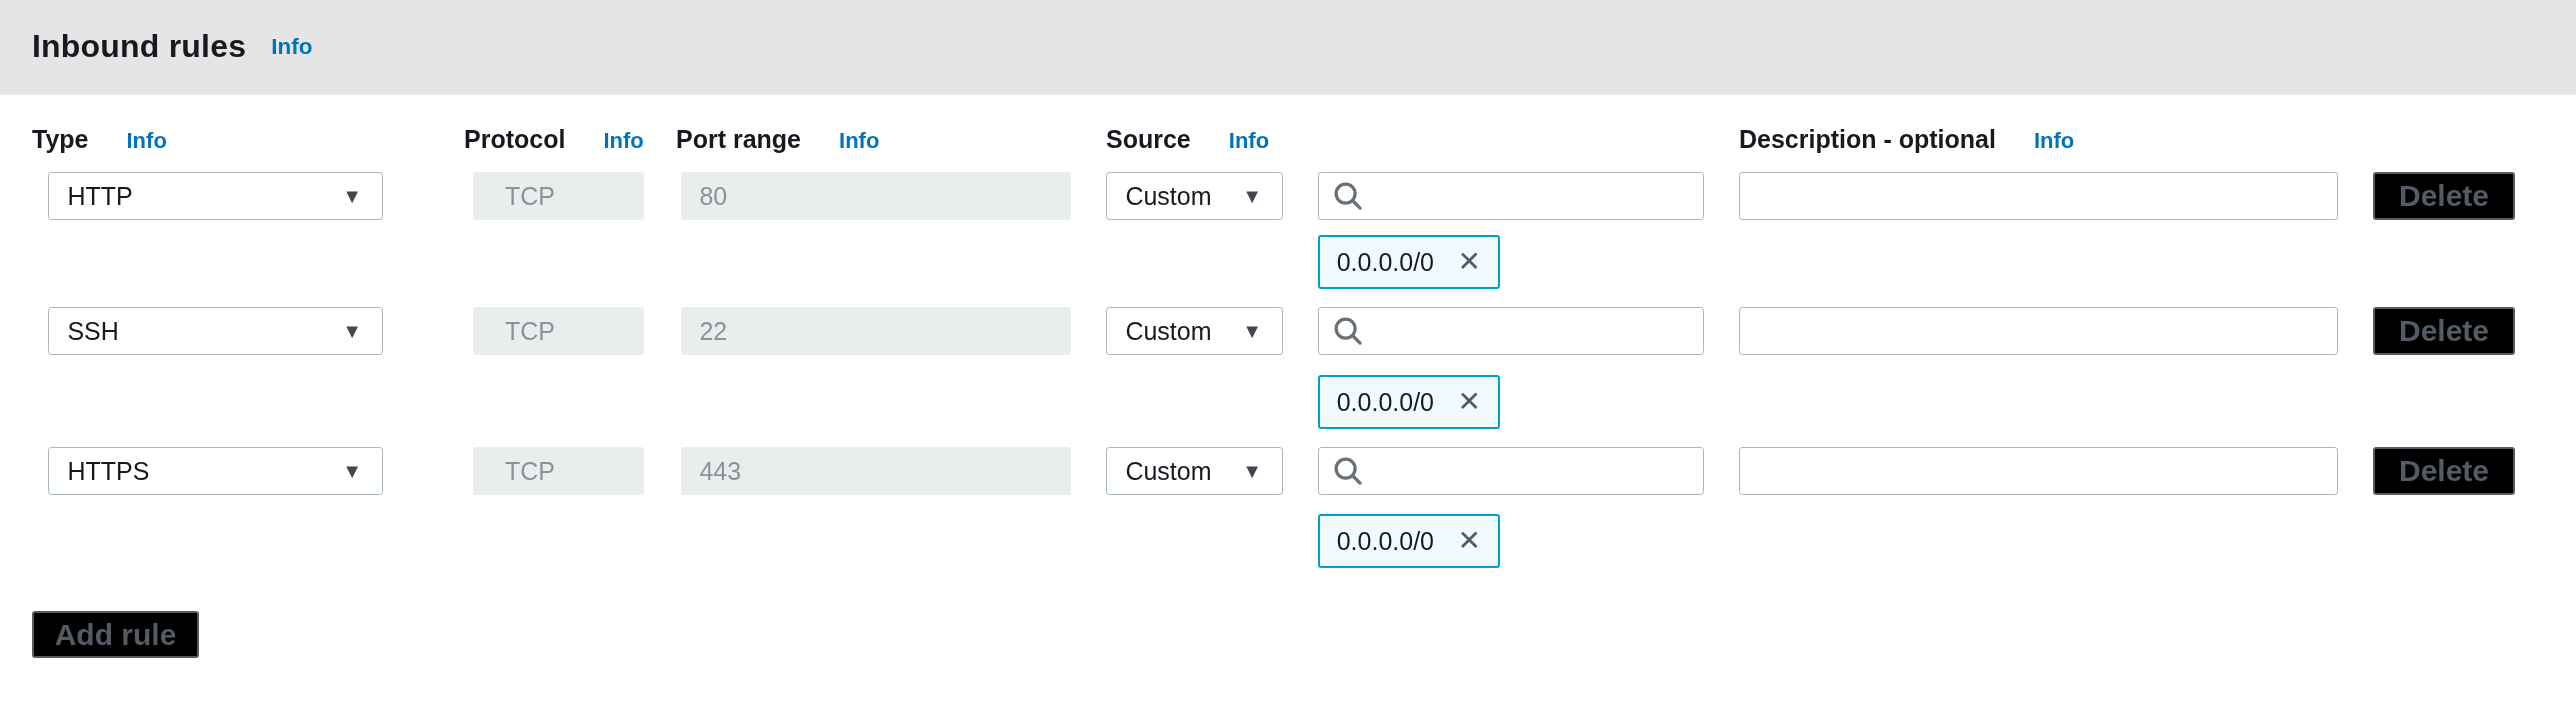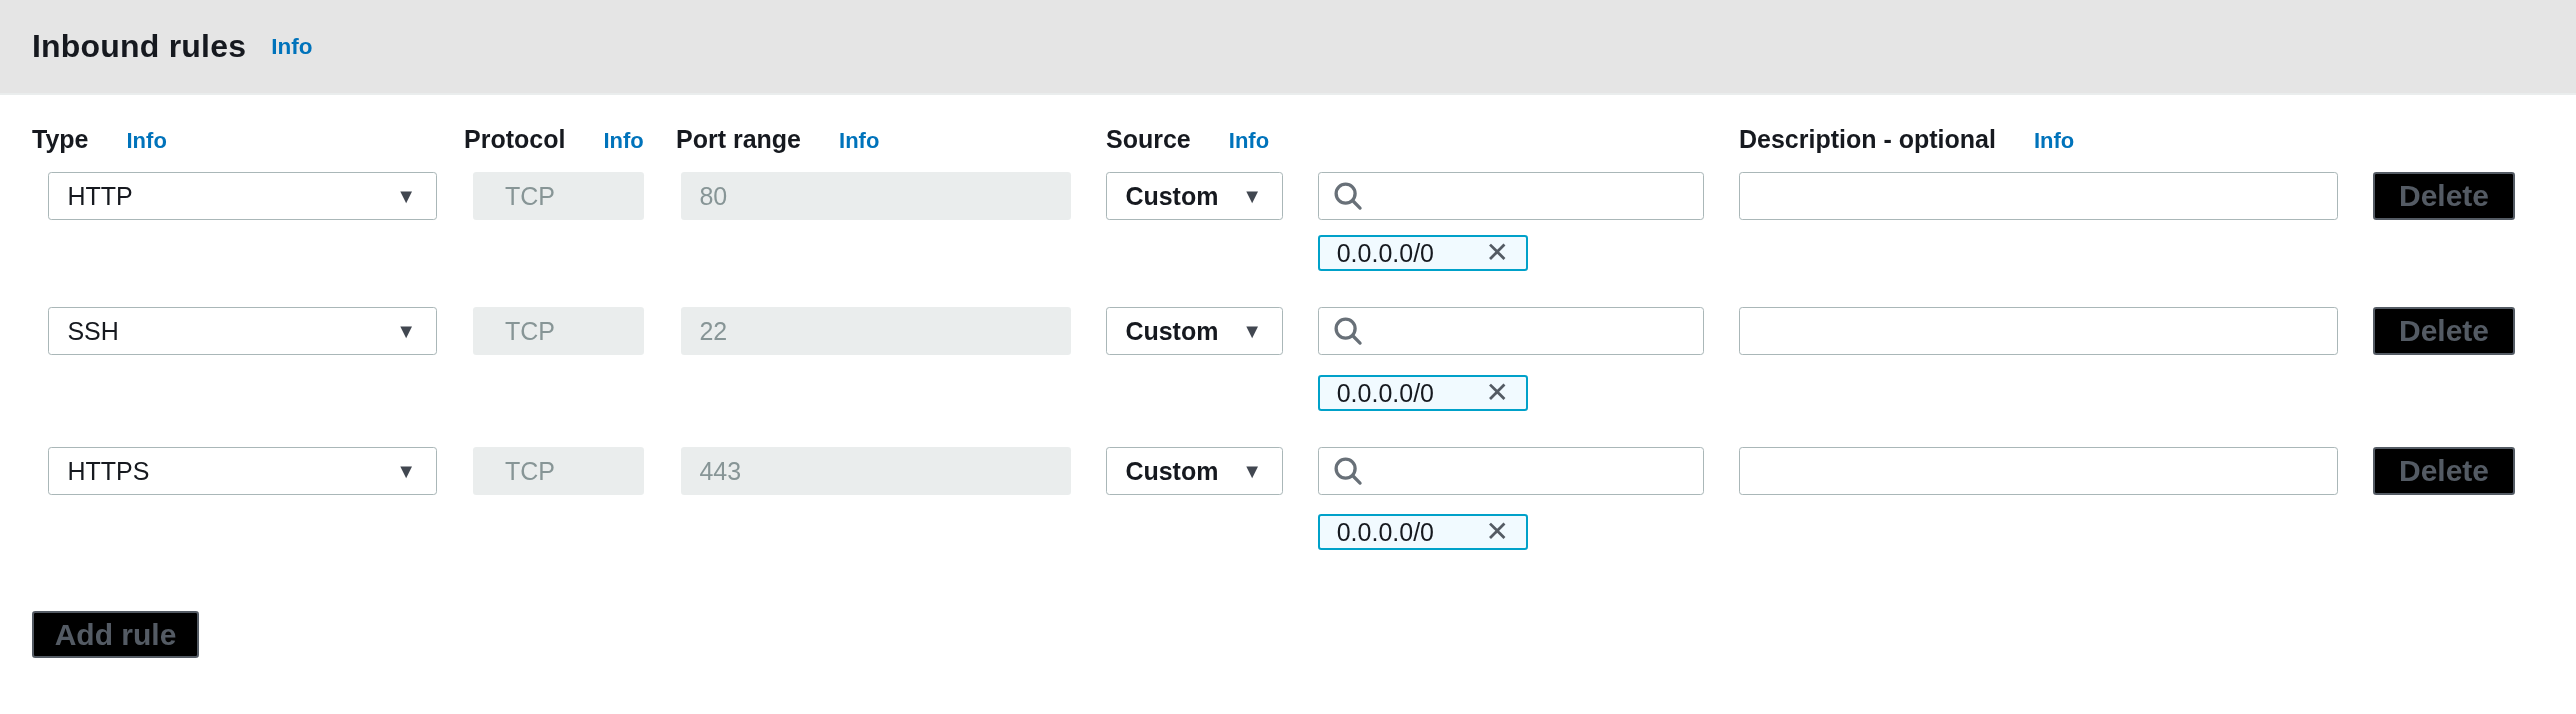--- a/index.html
+++ b/index.html
@@ -28,29 +28,29 @@
     background:transparent;margin-left:11.7px;height:90%;min-width:0;color:#16191f;}
   .text-input{background:#ffffff;border:1.7px solid #aab7b8;padding:0 15px;font-size:25px;
     font-family:inherit;outline:none;color:#16191f;}
 
   
   .btn{position:absolute;box-sizing:border-box;border:2.5px solid #545b64;border-radius:3.3px;background:#000000;
     color:#545b64;font-weight:700;font-size:30px;display:flex;align-items:center;justify-content:center;
     cursor:pointer;font-family:inherit;}
 
   
-  .chip{position:absolute;box-sizing:border-box;height:36px;border:2.5px solid #00a1c9;background:#f1faff;
-    border-radius:3.3px;display:inline-flex;align-items:center;padding:0 16.7px;font-size:25px;color:#16191f;gap:28px;}
+  .chip{position:absolute;box-sizing:border-box;height:54px;border:2.5px solid #00a1c9;background:#f1faff;
+    border-radius:3.3px;display:inline-flex;align-items:center;padding:0 16.7px;font-size:25px;color:#16191f;}
   .chip .dismiss{margin-left:23.4px;color:#545b64;font-size:28px;line-height:1;cursor:pointer;font-weight:400;}
 
   
-  .x-type{left:48px;width:389px;}
+  .x-type{left:48px;width:335px;}
   .x-protocol{left:473px;width:171px;padding-left:32px;}
   .x-port{left:681px;width:390px;}
-  .x-source{left:1106px;width:177px;font-weight:bold;}
+  .x-source{left:1106px;width:177px;}
   .x-search{left:1318px;width:386px;}
   .x-desc{left:1739px;width:599px;}
   .x-delete{left:2373px;width:142px;height:48px;}
   .row-0{top:172px;} .row-1{top:307px;} .row-2{top:447px;}
   .chip-0{top:235px;left:1318px;} .chip-1{top:375px;left:1318px;} .chip-2{top:514px;left:1318px;}
 </style>
 </head>
 <body>
 
 <div class="screen">

